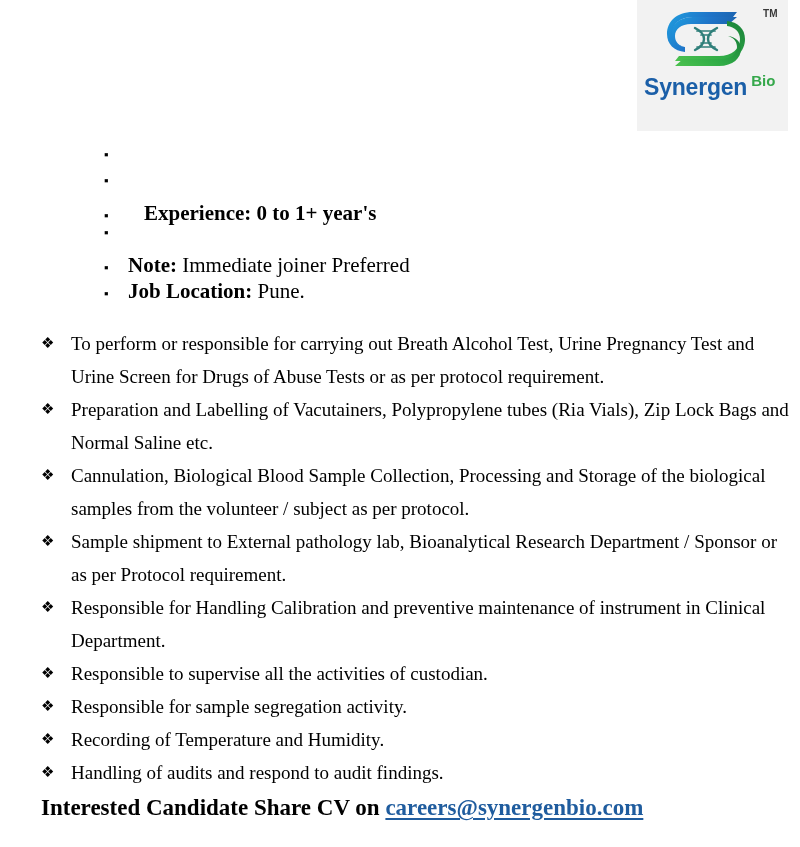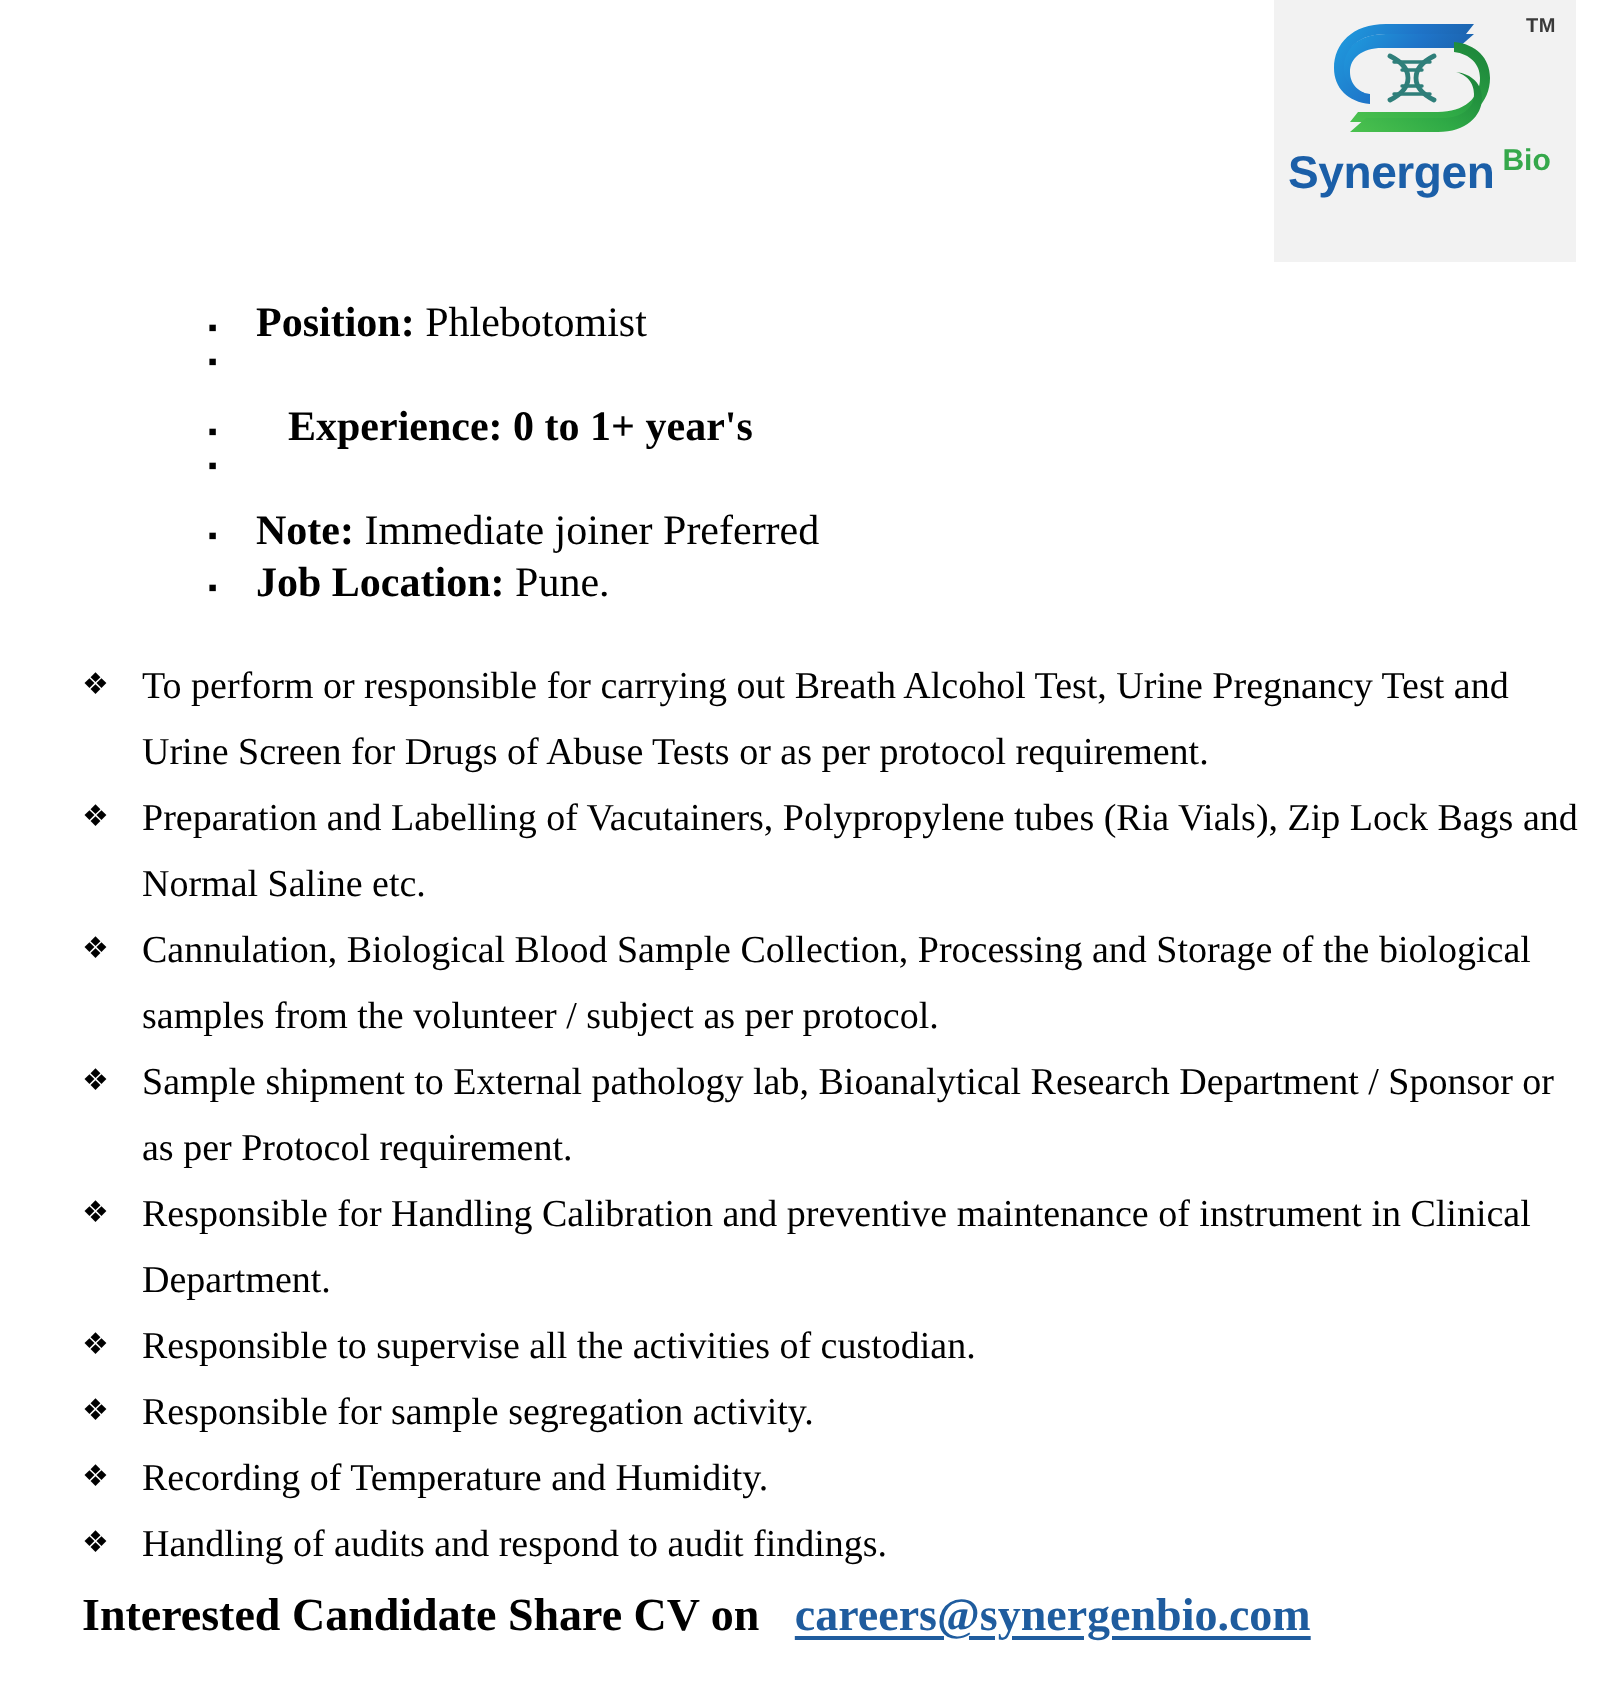--- a/index.html
+++ b/index.html
@@ -131,21 +131,20 @@
     font-size: 23px;
     font-weight: 700;
     line-height: 30px;
     white-space: nowrap;
   }
   .cta-email {
     color: #1f5c9e;
     text-decoration: underline;
     text-underline-offset: 3px;
     text-decoration-thickness: 2px;
-    margin-left: 12px;
   }
 </style>
 </head>
 <body>
 
 <div class="logo-box">
   <div class="logo-mark">
     <svg viewBox="0 0 94 62" xmlns="http://www.w3.org/2000/svg">
       <defs>
         <linearGradient id="gblue" x1="0" y1="0" x2="1" y2="0.4">
@@ -184,21 +183,20 @@
   </div>
   <div class="tm-mark">TM</div>
   <div class="wordmark">
     <span class="wm-main">Synergen</span><span class="wm-sup">Bio</span>
   </div>
 </div>
 
 <div class="spec-list">
     <div class="spec-row">
       <span class="spec-bullet">▪</span>
-      <span class="spec-text"><span class="lbl">Position:</span> <span>Phlebotomist</span></span>
     </div>
     <div class="spec-row">
       <span class="spec-bullet">▪</span>
     </div>
     <div class="spec-row">
       <span class="spec-bullet">▪</span>
       <span class="spec-text all-bold"><span class="">Experience:</span> <span>0 to 1+ year's</span></span>
     </div>
     <div class="spec-row">
       <span class="spec-bullet">▪</span>

